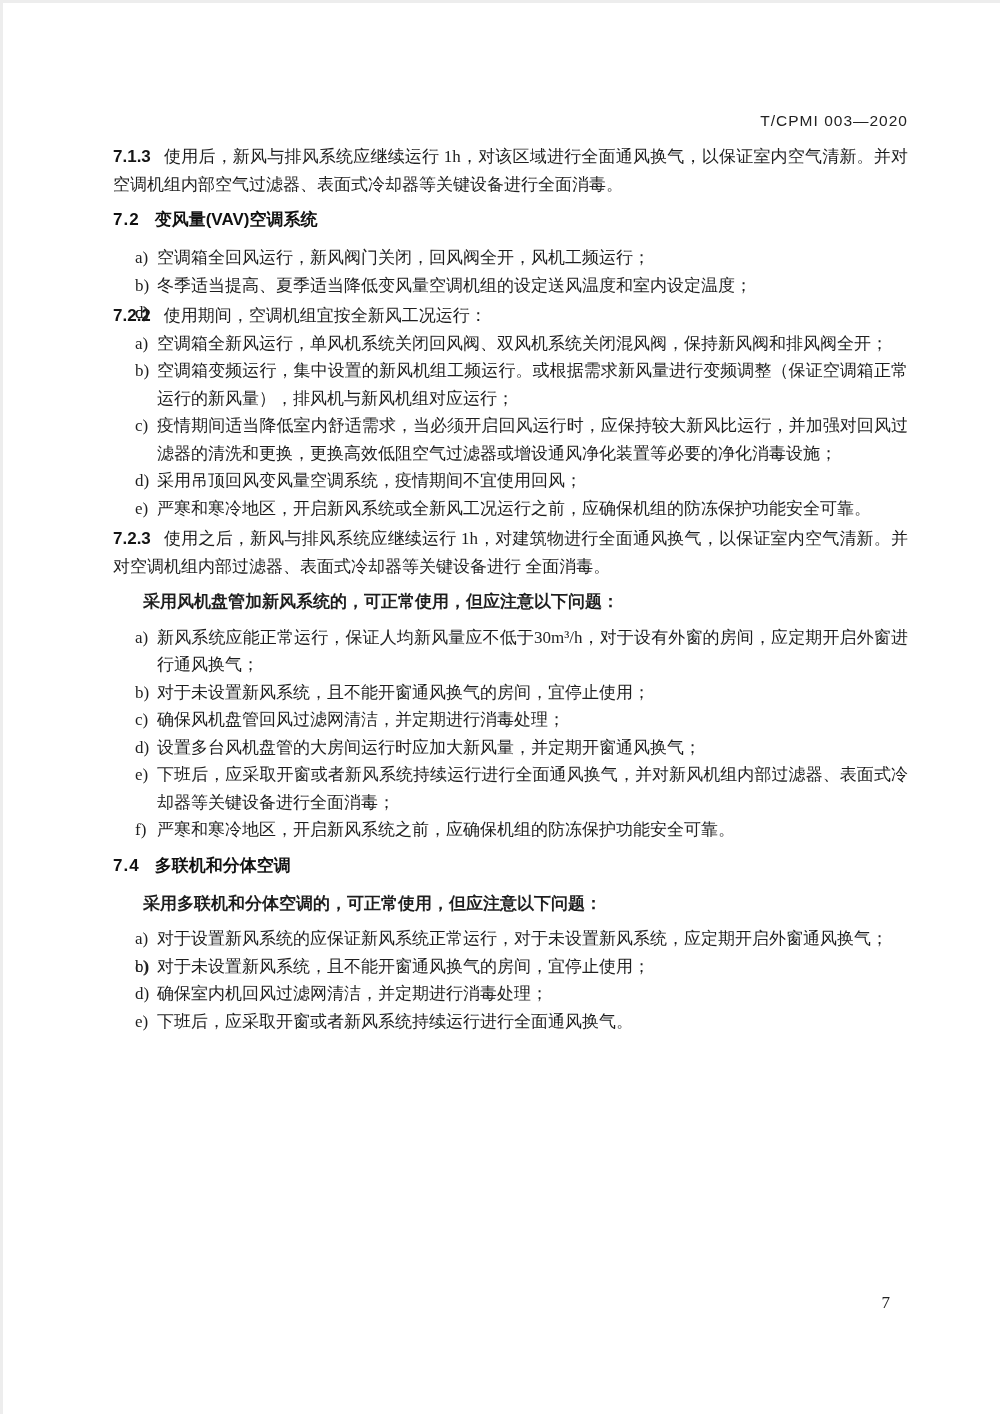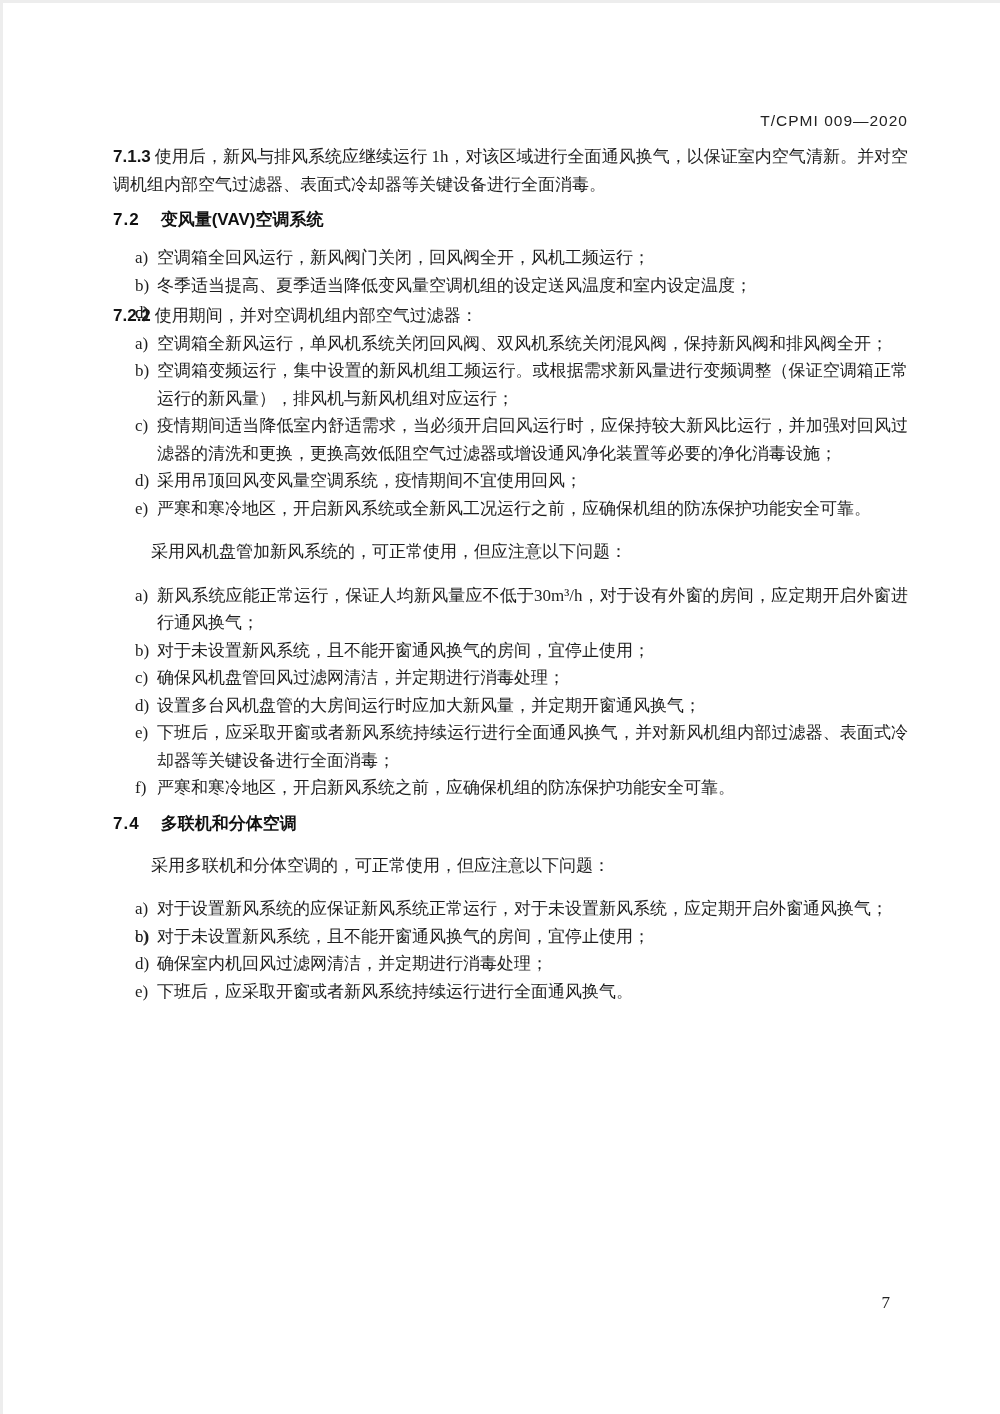--- a/index.html
+++ b/index.html
@@ -35,37 +35,38 @@
   .para {
     margin: 9px 0 0 0;
     line-height: 27.5px;
     text-align: justify;
   }
   .para.tight { margin-top: 3px; }
   .clause-num {
     font-family: "Liberation Sans", "DejaVu Sans", sans-serif;
     font-weight: bold;
     color: #151515;
-    margin-right: 4px;
+    margin-right: 13px;
     white-space: nowrap;
   }
   .sec-heading {
     margin: 10px 0 12px 0;
     line-height: 24px;
     font-family: "Liberation Sans", "DejaVu Sans", sans-serif;
     font-weight: bold;
     font-size: 17px;
     color: #111;
   }
-  .sec-heading .sec-num { margin-right: 21px; letter-spacing: 1px; }
+  .sec-heading .sec-num { margin-right: 15px; letter-spacing: 1px; }
   .intro {
-    margin: 16px;
+    margin: 8px;
     padding-left: 22px;
     line-height: 27.5px;
     text-align: justify;
+    font-weight: bold;
   }
   .items { margin: 0; }
   .item {
     position: relative;
     padding-left: 44px;
     line-height: 27.5px;
     text-align: justify;
   }
   .li-label {
     position: absolute;
@@ -80,47 +81,48 @@
     font-size: 17px;
     color: #222;
   }
 </style>
 </head>
 <body>
 
 <div class="page">
 
   <div class="header">
-    <span>T/CPMI 009—2020</span>
+    <span>T/CPMI 003—2020</span>
   </div>
 
   <div class="content">
 
     <p class="para"><span class="clause-num">7.1.3</span><span>使用后，新风与排风系统应继续运行 1h，对该区域进行全面通风换气，以保证室内空气清新。并对空调机组内部空气过滤器、表面式冷却器等关键设备进行全面消毒。</span></p>
 
     <div class="sec-heading">
       <span class="sec-num">7.2</span><span>变风量(VAV)空调系统</span>
     </div>
 
     <div class="items">
       <div class="item"><span class="li-label">a)</span><span class="li-text">空调箱全回风运行，新风阀门关闭，回风阀全开，风机工频运行；</span></div>
       <div class="item"><span class="li-label">b)</span><span class="li-text">冬季适当提高、夏季适当降低变风量空调机组的设定送风温度和室内设定温度；</span></div>
       <div class="item"><span class="li-label">c)</span></div>
       <div class="item"><span class="li-label">d)</span></div>
     </div>
 
-    <p class="para tight"><span class="clause-num">7.2.2</span><span>使用期间，并对空调机组内部空气过滤器：</span></p>
+    <p class="para tight"><span class="clause-num">7.2.2</span><span>使用期间，空调机组宜按全新风工况运行：</span></p>
     <div class="items">
       <div class="item"><span class="li-label">a)</span><span class="li-text">空调箱全新风运行，单风机系统关闭回风阀、双风机系统关闭混风阀，保持新风阀和排风阀全开；</span></div>
       <div class="item"><span class="li-label">b)</span><span class="li-text">空调箱变频运行，集中设置的新风机组工频运行。或根据需求新风量进行变频调整（保证空调箱正常运行的新风量），排风机与新风机组对应运行；</span></div>
       <div class="item"><span class="li-label">c)</span><span class="li-text">疫情期间适当降低室内舒适需求，当必须开启回风运行时，应保持较大新风比运行，并加强对回风过滤器的清洗和更换，更换高效低阻空气过滤器或增设通风净化装置等必要的净化消毒设施；</span></div>
       <div class="item"><span class="li-label">d)</span><span class="li-text">采用吊顶回风变风量空调系统，疫情期间不宜使用回风；</span></div>
       <div class="item"><span class="li-label">e)</span><span class="li-text">严寒和寒冷地区，开启新风系统或全新风工况运行之前，应确保机组的防冻保护功能安全可靠。</span></div>
     </div>
 
+    <p class="para tight"><span class="clause-num">7.2.3</span><span>使用之后，新风与排风系统应继续运行 1h，对建筑物进行全面通风换气，以保证室内空气清新。并对空调机组内部过滤器、表面式冷却器等关键设备进行 全面消毒。</span></p>
 
     <p class="intro">采用风机盘管加新风系统的，可正常使用，但应注意以下问题：</p>
     <div class="items">
       <div class="item"><span class="li-label">a)</span><span class="li-text">新风系统应能正常运行，保证人均新风量应不低于30m³/h，对于设有外窗的房间，应定期开启外窗进行通风换气；</span></div>
       <div class="item"><span class="li-label">b)</span><span class="li-text">对于未设置新风系统，且不能开窗通风换气的房间，宜停止使用；</span></div>
       <div class="item"><span class="li-label">c)</span><span class="li-text">确保风机盘管回风过滤网清洁，并定期进行消毒处理；</span></div>
       <div class="item"><span class="li-label">d)</span><span class="li-text">设置多台风机盘管的大房间运行时应加大新风量，并定期开窗通风换气；</span></div>
       <div class="item"><span class="li-label">e)</span><span class="li-text">下班后，应采取开窗或者新风系统持续运行进行全面通风换气，并对新风机组内部过滤器、表面式冷却器等关键设备进行全面消毒；</span></div>
       <div class="item"><span class="li-label">f)</span><span class="li-text">严寒和寒冷地区，开启新风系统之前，应确保机组的防冻保护功能安全可靠。</span></div>
     </div>

